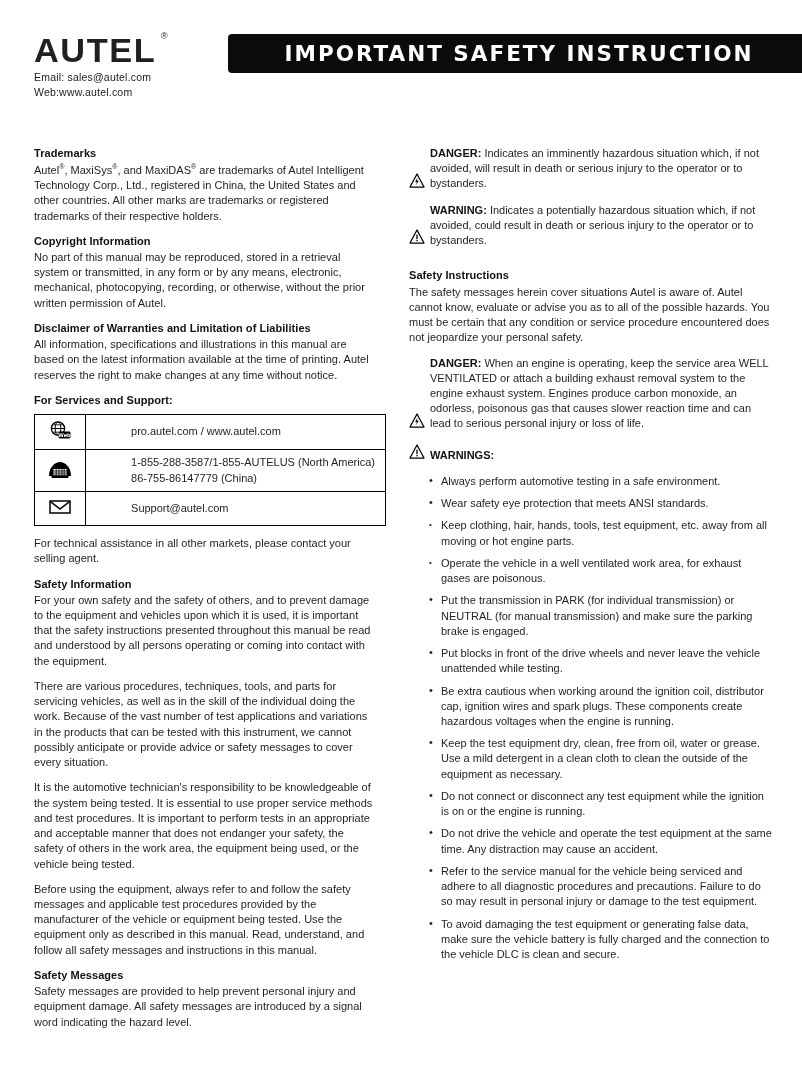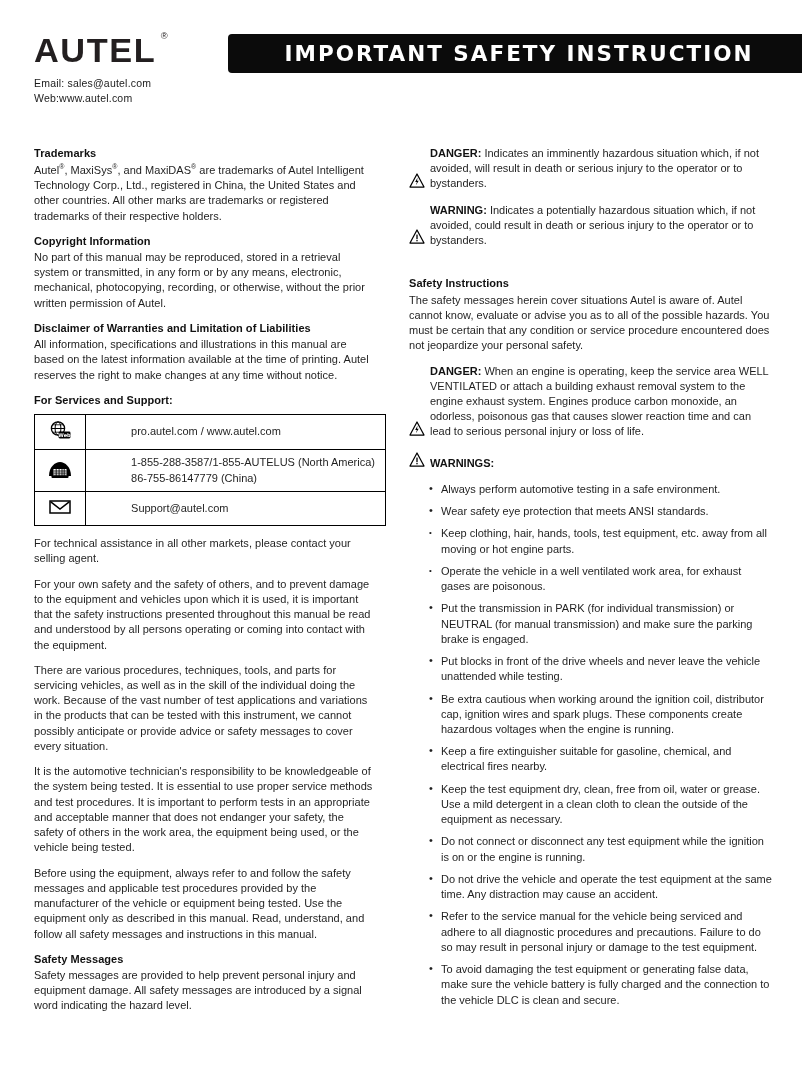--- a/index.html
+++ b/index.html
@@ -39,21 +39,21 @@
     transform-origin: left center;
   }
   .autel-reg {
     position: absolute;
     top: -2px; right: -11px;
     font-size: 9px;
     font-weight: normal;
     letter-spacing: 0;
   }
   .contact-lines {
-    margin-top: 9px;
+    margin-top: 3px;
     font-size: 10.5px;
     line-height: 1.42;
     color: #1a1a1a;
     letter-spacing: 0.2px;
   }
   .contact-lines div { white-space: pre; }
 
   .banner {
     position: absolute;
     left: 228px; top: 34px;
@@ -90,21 +90,21 @@
   }
 
   h3.sec {
     font-size: 11px;
     font-weight: bold;
     margin: 0 0 1px 0;
     line-height: 1.38;
     color: #111;
     letter-spacing: 0.05px;
   }
-  h3.sec.spaced { margin-top: 28px; }
+  h3.sec.spaced { margin-top: 20px; }
 
   p.body {
     font-size: 11px;
     line-height: 1.385;
     margin: 0 0 10px 0;
     color: #1f1f1f;
     text-align: left;
     letter-spacing: 0.02px;
   }
 
@@ -269,20 +269,21 @@
         </td>
         <td class="val-cell">
           <div>Support@autel.com</div>
         </td>
       </tr>
     </tbody>
       </table>
 
     <p class="body">For technical assistance in all other markets, please contact your selling agent.</p>
 
+    <h3 class="sec">Safety Information</h3>
     <p class="body">For your own safety and the safety of others, and to prevent damage to the equipment and vehicles upon which it is used, it is important that the safety instructions presented throughout this manual be read and understood by all persons operating or coming into contact with the equipment.</p>
     <p class="body">There are various procedures, techniques, tools, and parts for servicing vehicles, as well as in the skill of the individual doing the work. Because of the vast number of test applications and variations in the products that can be tested with this instrument, we cannot possibly anticipate or provide advice or safety messages to cover every situation.</p>
     <p class="body">It is the automotive technician's responsibility to be knowledgeable of the system being tested. It is essential to use proper service methods and test procedures. It is important to perform tests in an appropriate and acceptable manner that does not endanger your safety, the safety of others in the work area, the equipment being used, or the vehicle being tested.</p>
     <p class="body">Before using the equipment, always refer to and follow the safety messages and applicable test procedures provided by the manufacturer of the vehicle or equipment being tested. Use the equipment only as described in this manual. Read, understand, and follow all safety messages and instructions in this manual.</p>
 
     <h3 class="sec">Safety Messages</h3>
     <p class="body">Safety messages are provided to help prevent personal injury and equipment damage. All safety messages are introduced by a signal word indicating the hazard level.</p>
   </div>
 
   <div class="col right">
@@ -349,21 +350,20 @@
     </div>
 
     <ul class="bullets">
       <li>Always perform automotive testing in a safe environment.</li>
       <li>Wear safety eye protection that meets ANSI standards.</li>
       <li class="sm">Keep clothing, hair, hands, tools, test equipment, etc. away from all moving or hot engine parts.</li>
       <li class="sm">Operate the vehicle in a well ventilated work area, for exhaust gases are poisonous.</li>
       <li>Put the transmission in PARK (for individual transmission) or NEUTRAL (for manual transmission) and make sure the parking brake is engaged.</li>
       <li>Put blocks in front of the drive wheels and never leave the vehicle unattended while testing.</li>
       <li>Be extra cautious when working around the ignition coil, distributor cap, ignition wires and spark plugs. These components create hazardous voltages when the engine is running.</li>
-      <li>Keep a fire extinguisher suitable for gasoline, chemical, and electrical fires nearby.</li>
       <li>Keep the test equipment dry, clean, free from oil, water or grease. Use a mild detergent in a clean cloth to clean the outside of the equipment as necessary.</li>
       <li>Do not connect or disconnect any test equipment while the ignition is on or the engine is running.</li>
       <li>Do not drive the vehicle and operate the test equipment at the same time. Any distraction may cause an accident.</li>
       <li>Refer to the service manual for the vehicle being serviced and adhere to all diagnostic procedures and precautions. Failure to do so may result in personal injury or damage to the test equipment.</li>
       <li>To avoid damaging the test equipment or generating false data, make sure the vehicle battery is fully charged and the connection to the vehicle DLC is clean and secure.</li>
     </ul>
   </div>
 </div>
 
 </body></html>

